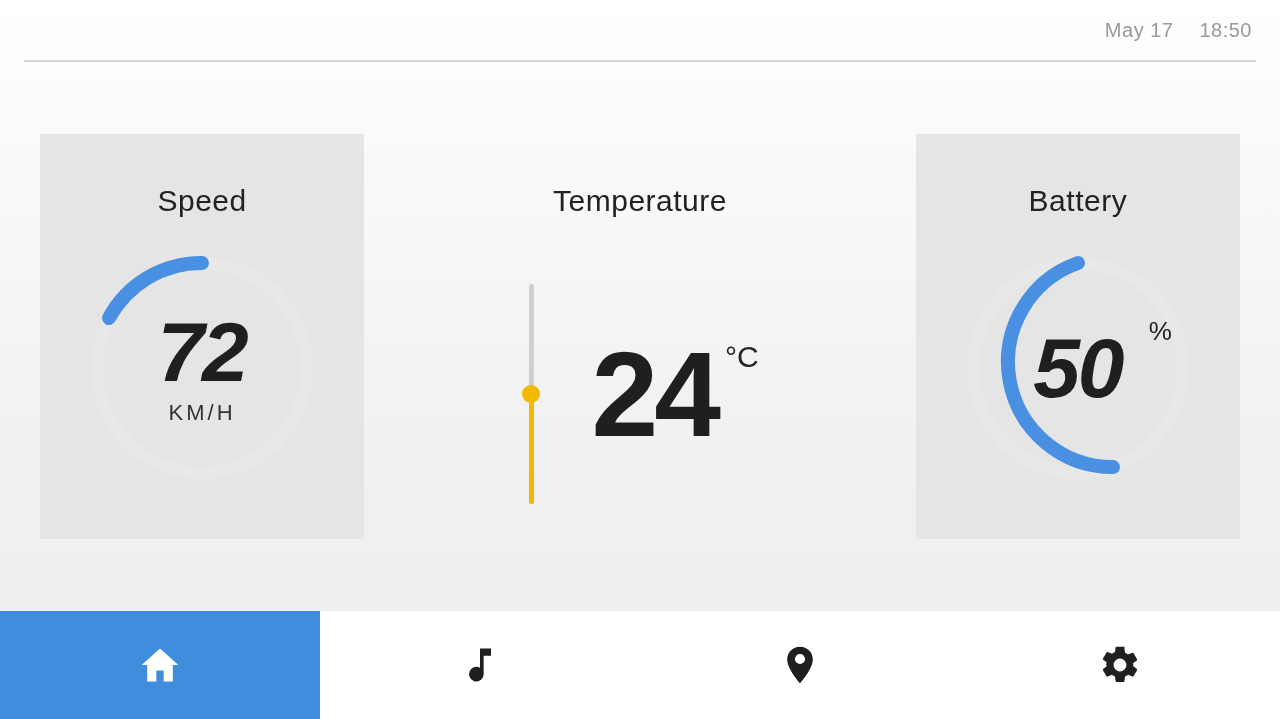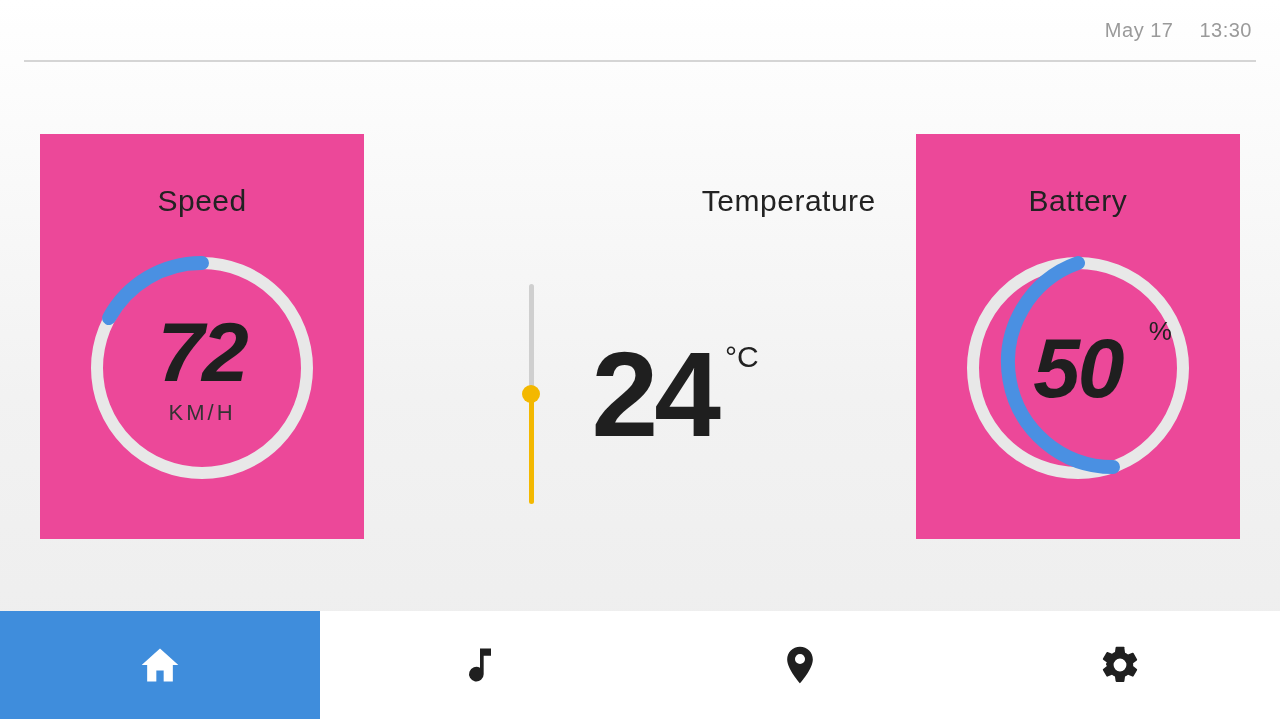--- a/index.html
+++ b/index.html
@@ -27,34 +27,34 @@
   }
   .main {
     flex: 1;
     display: flex;
     align-items: center;
     justify-content: center;
     gap: 40px;
     padding: 0 40px;
   }
   .card {
-    background: #ec4899;
+    background: #e5e5e5;
     width: 330px;
     height: 405px;
     display: flex;
     flex-direction: column;
     align-items: center;
     padding-top: 50px;
   }
   .card-mid {
     width: 480px;
     height: 405px;
     display: flex;
     flex-direction: column;
-    align-items: flex-end;
+    align-items: center;
     padding-top: 50px;
   }
   .card-title {
     font-size: 30px;
     color: #222;
     font-weight: 400;
     margin-bottom: 30px;
     font-family: "Segoe UI Light", "Helvetica Neue", Arial, sans-serif;
     letter-spacing: 0.5px;
   }
@@ -170,21 +170,21 @@
   }
   .tab svg { width: 44px; height: 44px; }
   .tab.active svg { fill: #ffffff; }
   .tab:not(.active) svg { fill: #1f1f1f; }
 </style>
 </head>
 <body>
 
 <div class="topbar">
   <span class="date">May 17</span>
-  <span>13:30</span>
+  <span>18:50</span>
 </div>
 <div class="divider"></div>
 
 <div class="main">
 
   <div class="card">
     <div class="card-title">Speed</div>
     <div class="gauge-wrap">
       <svg viewBox="0 0 240 240">
         <circle cx="120" cy="120" r="105" fill="none" stroke="#e8e8e8" stroke-width="12"></circle>

